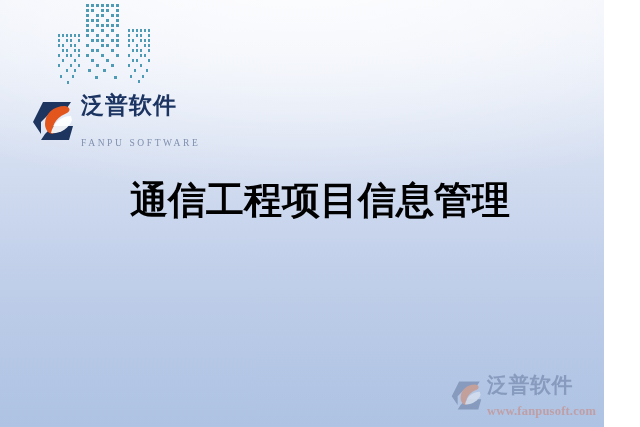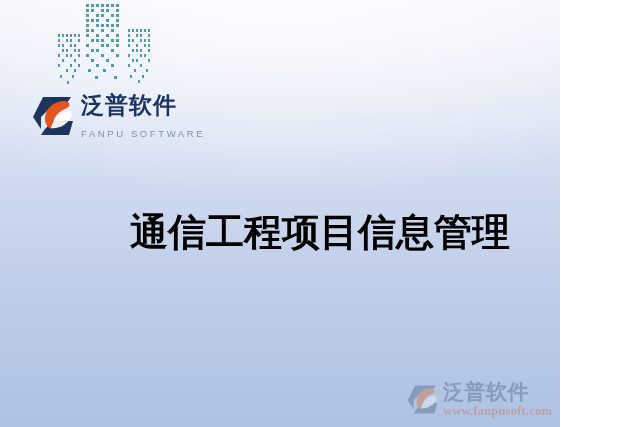--- a/index.html
+++ b/index.html
@@ -8,21 +8,21 @@
   }
   body {
     width: 640px;
     height: 427px;
     overflow: hidden;
     font-family: "Liberation Sans", "DejaVu Sans", sans-serif;
   }
 
   #poster {
     position: relative;
-    width: 560px;
+    width: 604px;
     height: 427px;
     overflow: hidden;
     background:
       radial-gradient(ellipse 150% 90% at 50% -10%,
         rgba(255,255,255,0.92) 0%,
         rgba(255,255,255,0.55) 30%,
         rgba(255,255,255,0.0) 62%),
       linear-gradient(to bottom,
         #eef1fa 0%,
         #e8edf8 12%,
@@ -65,38 +65,39 @@
     color: #1c3461;
     letter-spacing: 1px;
     line-height: 1.08;
     white-space: nowrap;
   }
   #brand-en {
     font-size: 9.5px;
     color: #7f8fae;
     letter-spacing: 2.6px;
     line-height: 1.3;
-    margin-top: 10px;
+    margin-top: 19px;
     white-space: nowrap;
+    font-family: Liberation Serif, serif;
   }
 
   
   #headline {
     position: absolute;
     left: 0;
     top: 176px;
     width: 640px;
     text-align: center;
     color: #000000;
     font-size: 38px;
     font-weight: bold;
     line-height: 49px;
     letter-spacing: 0px;
   }
-  #headline .hl-line { display: block; white-space: nowrap; margin-top: 32px; }
+  #headline .hl-line { display: block; white-space: nowrap; }
 
   
   #watermark {
     position: absolute;
     right: 8px;
     bottom: 9px;
     display: flex;
     align-items: center;
     gap: 4px;
     opacity: 0.62;
@@ -111,21 +112,21 @@
     line-height: 1.05;
     white-space: nowrap;
   }
   #wm-url {
     font-family: "Liberation Serif", "DejaVu Serif", serif;
     font-size: 12.5px;
     font-weight: bold;
     color: #c98a80;
     letter-spacing: 0.2px;
     line-height: 1.15;
-    margin-top: 1px;
+    margin-top: 8px;
     white-space: nowrap;
   }
 </style>
 </head>
 <body>
 
 <div id="poster">
 
   <div id="skyline">
     <svg viewBox="0 0 100 90" xmlns="http://www.w3.org/2000/svg" shape-rendering="crispEdges">

